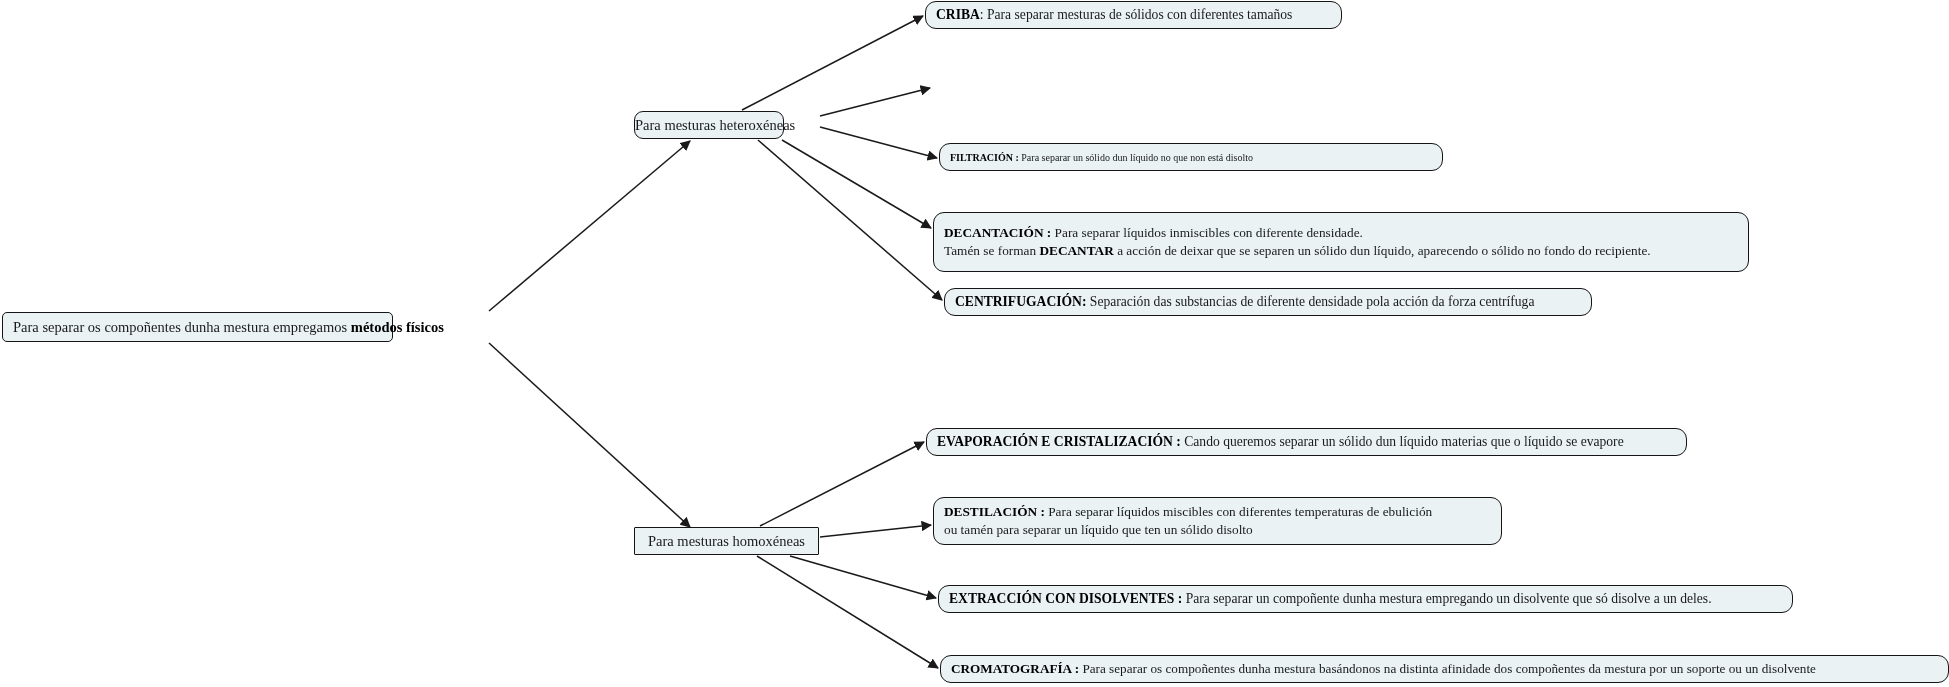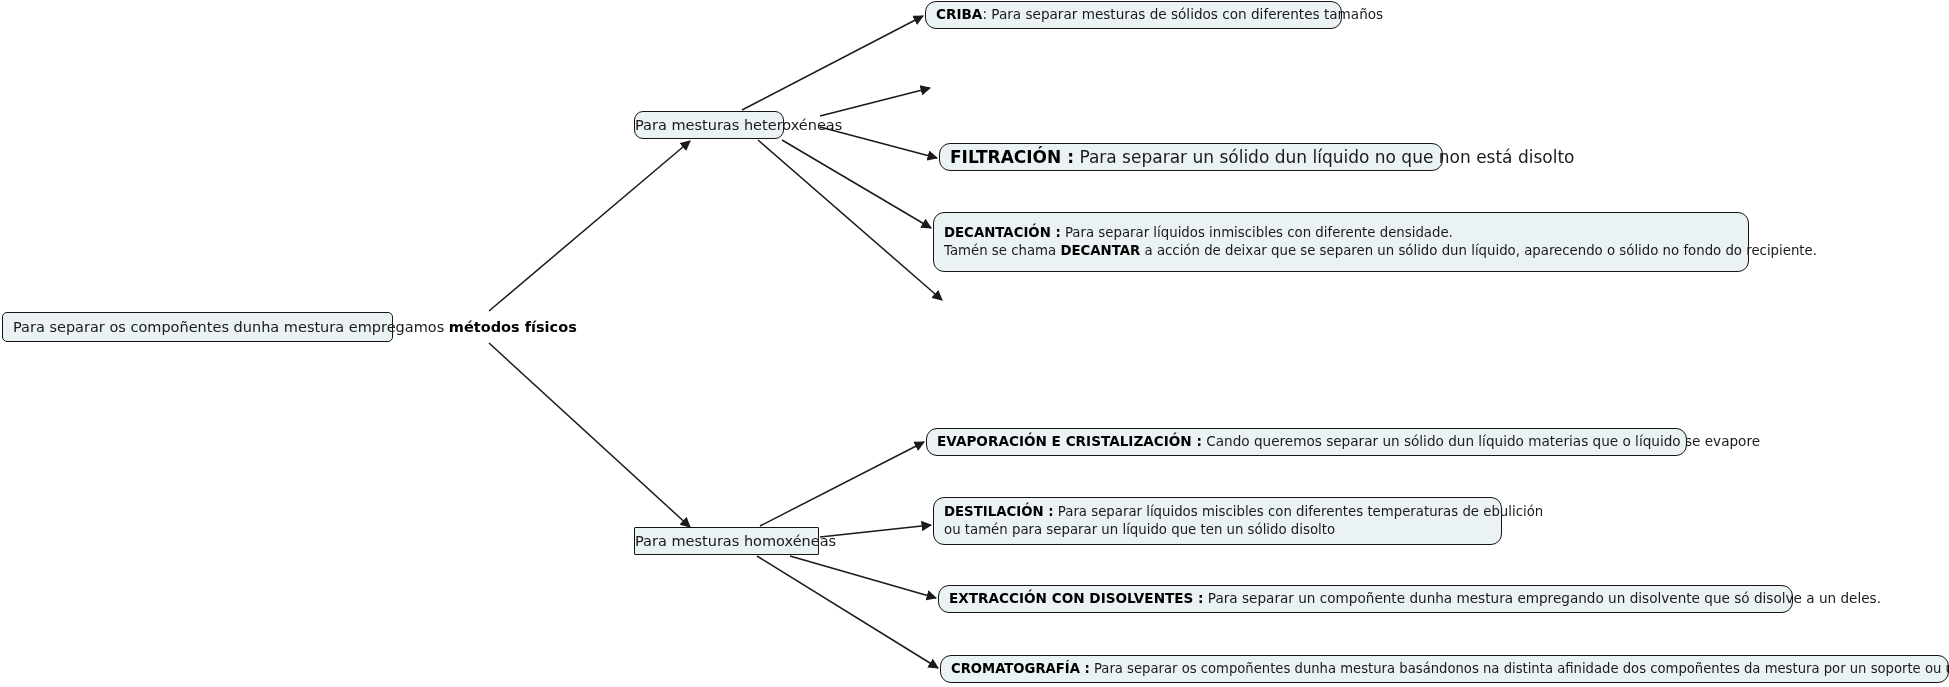--- a/index.html
+++ b/index.html
@@ -35,20 +35,21 @@
     display: flex;
     align-items: center;
     white-space: nowrap;
     z-index: 2;
   }
   .node .txt {
     display: block;
     width: 100%;
     padding: 0 10px;
     line-height: 1.30;
+    font-family: Liberation Serif, serif;
   }
   .node b {
     font-weight: bold;
     color: #000000;
   }
   .node.two-line {
     align-items: center;
   }
   .node.two-line .txt {
     line-height: 1.38;
@@ -78,21 +79,21 @@
     width: 185px;
     height: 28px;
     font-size: 14.5px;
     justify-content: center;
     border-radius: 1px;
   }
 
   
   #node-criba   { left: 925px; top: 1px;   width: 417px; height: 28px; font-size: 13.6px; }
   #node-magnet  { left: 932px; top: 73px;  width: 664px; height: 28px; font-size: 13.6px; }
-  #node-filtra  { left: 939px; top: 143px; width: 504px; height: 28px; font-size: 17px; }
+  #node-filtra  { left: 939px; top: 143px; width: 504px; height: 28px; font-size: 10px; }
   #node-decant  { left: 933px; top: 212px; width: 816px; height: 60px; font-size: 13.3px; }
   #node-centri  { left: 944px; top: 288px; width: 648px; height: 28px; font-size: 13.6px; }
 
   
   #node-evapo   { left: 926px; top: 428px; width: 761px; height: 28px; font-size: 13.6px; }
   #node-destil  { left: 933px; top: 497px; width: 569px; height: 48px; font-size: 13.3px; }
   #node-extrac  { left: 938px; top: 585px; width: 855px; height: 28px; font-size: 13.6px; }
   #node-croma   { left: 940px; top: 655px; width: 1009px; height: 28px; font-size: 13.2px; }
 </style>
 </head>
@@ -140,23 +141,26 @@
   <div class="node" id="node-criba">
     <span class="txt"><b>CRIBA</b><span>: </span><span>Para separar mesturas de sólidos con diferentes tamaños</span></span>
   </div>
 
 
   <div class="node" id="node-filtra">
     <span class="txt"><b>FILTRACIÓN :</b><span> </span><span>Para separar un sólido dun líquido no que non está disolto</span></span>
   </div>
 
   <div class="node two-line" id="node-decant">
-    <span class="txt"><b>DECANTACIÓN :</b><span> </span><span>Para separar líquidos inmiscibles con diferente densidade.</span><br><span>Tamén se chama </span><b>DECANTAR</b><span> a acción de  deixar que se separen un sólido dun líquido, aparecendo o sólido no fondo do recipiente.</span></span>
+    <span class="txt"><b>DECANTACIÓN :</b><span> </span><span>Para separar líquidos inmiscibles con diferente densidade.</span><br><span>Tamén se forman </span><b>DECANTAR</b><span> a acción de  deixar que se separen un sólido dun líquido, aparecendo o sólido no fondo do recipiente.</span></span>
   </div>
 
+  <div class="node" id="node-centri">
+    <span class="txt"><b>CENTRIFUGACIÓN:</b><span> </span><span>Separación das substancias de diferente densidade pola acción da forza centrífuga</span></span>
+  </div>
 
   <div class="node" id="node-evapo">
     <span class="txt"><b>EVAPORACIÓN E CRISTALIZACIÓN :</b><span> </span><span>Cando queremos separar un sólido dun líquido materias que o líquido se evapore</span></span>
   </div>
 
   <div class="node" id="node-extrac">
     <span class="txt"><b>EXTRACCIÓN CON DISOLVENTES :</b><span> </span><span>Para separar un compoñente dunha mestura empregando un disolvente que só disolve a un deles.</span></span>
   </div>
 
   <div class="node two-line" id="node-destil">

